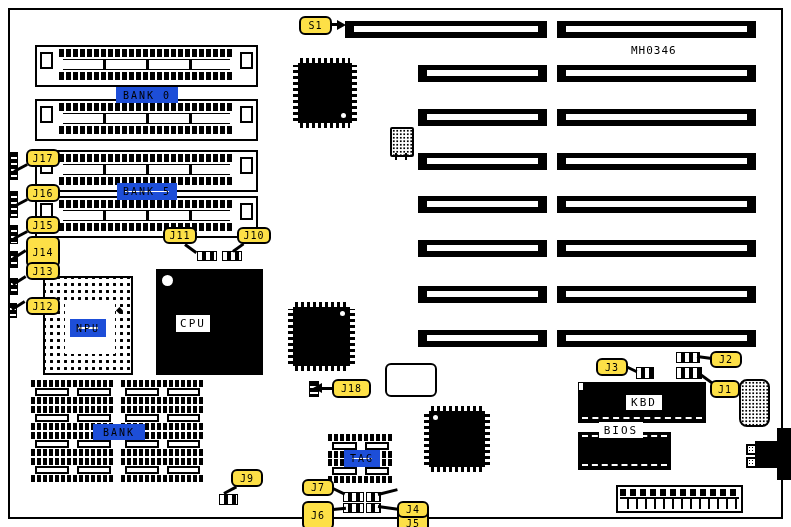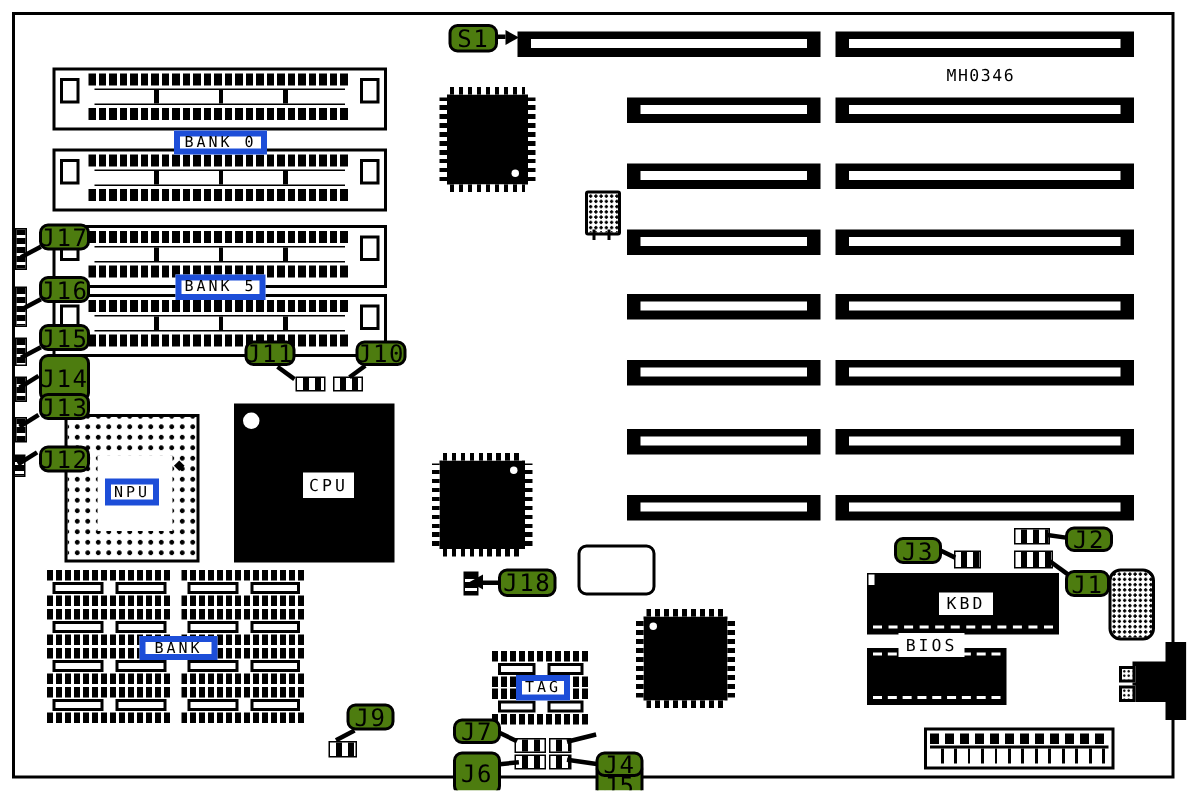--- a/index.html
+++ b/index.html
@@ -44,23 +44,23 @@
   .cpu{position:absolute;left:156px;top:269px;width:107px;height:106px;background:#000}
 
   
   .blackchip{position:absolute;background:#000}
   .kbd-chip::after{content:"";position:absolute;left:4px;right:4px;bottom:4px;border-top:2px dashed #fff}
   .kbd-chip::before{content:"";position:absolute;left:1px;top:1px;width:4px;height:7px;background:#fff}
   .bios-chip::before{content:"";position:absolute;left:4px;right:4px;top:3px;border-top:2px dashed #fff}
   .bios-chip::after{content:"";position:absolute;left:4px;right:4px;bottom:4px;border-top:2px dashed #fff}
 
   
-  .callout{position:absolute;z-index:6;background:#4d7c0f;border:2px solid #000;border-radius:6px;
-           font-size:16px;letter-spacing:1px;display:flex;align-items:center;justify-content:center;box-sizing:border-box}
-  .box-label{position:absolute;z-index:6;background:#fff;border:4px solid #1d4ed8;font-size:10px;letter-spacing:2px;
+  .callout{position:absolute;z-index:6;background:#fde047;border:2px solid #000;border-radius:6px;
+           font-size:10px;letter-spacing:1px;display:flex;align-items:center;justify-content:center;box-sizing:border-box}
+  .box-label{position:absolute;z-index:6;background:#fff;border:8px solid #1d4ed8;font-size:10px;letter-spacing:2px;
              display:flex;align-items:center;justify-content:center;box-sizing:border-box;white-space:nowrap}
   .chip-label{position:absolute;z-index:3;background:#fff;font-size:11px;letter-spacing:2px;
               display:flex;align-items:center;justify-content:center;box-sizing:border-box;white-space:nowrap}
   .partnum{position:absolute;left:631px;top:44px;font-size:11px;letter-spacing:1px}
 
   
   .tail{position:absolute;z-index:5;height:3px;background:#000;transform-origin:0 50%}
   .tri{position:absolute;z-index:5;width:0;height:0}
   .tri-right{border-top:5px solid transparent;border-bottom:5px solid transparent;border-left:9px solid #000}
   .tri-left{border-top:5px solid transparent;border-bottom:5px solid transparent;border-right:9px solid #000}
@@ -181,21 +181,21 @@
 
   <div class="pga" style="left:43px;top:276px;width:86px;height:95px">
     <div class="hole"></div>
     <div class="mark"></div>
   </div>
   <div class="box-label" style="left:70px;top:319px;width:36px;height:18px">NPU</div>
 
   <div class="cpu">
       <i class="dot" style="left:6px;top:6px;width:11px;height:11px"></i>
     </div>
-  <div class="chip-label" style="left:202px;top:315px;width:34px;height:17px">CPU</div>
+  <div class="chip-label" style="left:176px;top:315px;width:34px;height:17px">CPU</div>
 
   <div class="vjumper" style="left:309px;top:381px;width:8px;height:14px"></div>
   <div class="callout" style="left:332px;top:379px;width:39px;height:19px">J18</div>
   <div class="tail" style="left:321px;top:387px;width:12px"></div>
   <div class="tri tri-left" style="left:313px;top:383px"></div>
 
   <div class="socket-empty"></div>
 
   <div class="dip" style="left:31px;top:380px;width:84px">
       <div class="comb"></div>

